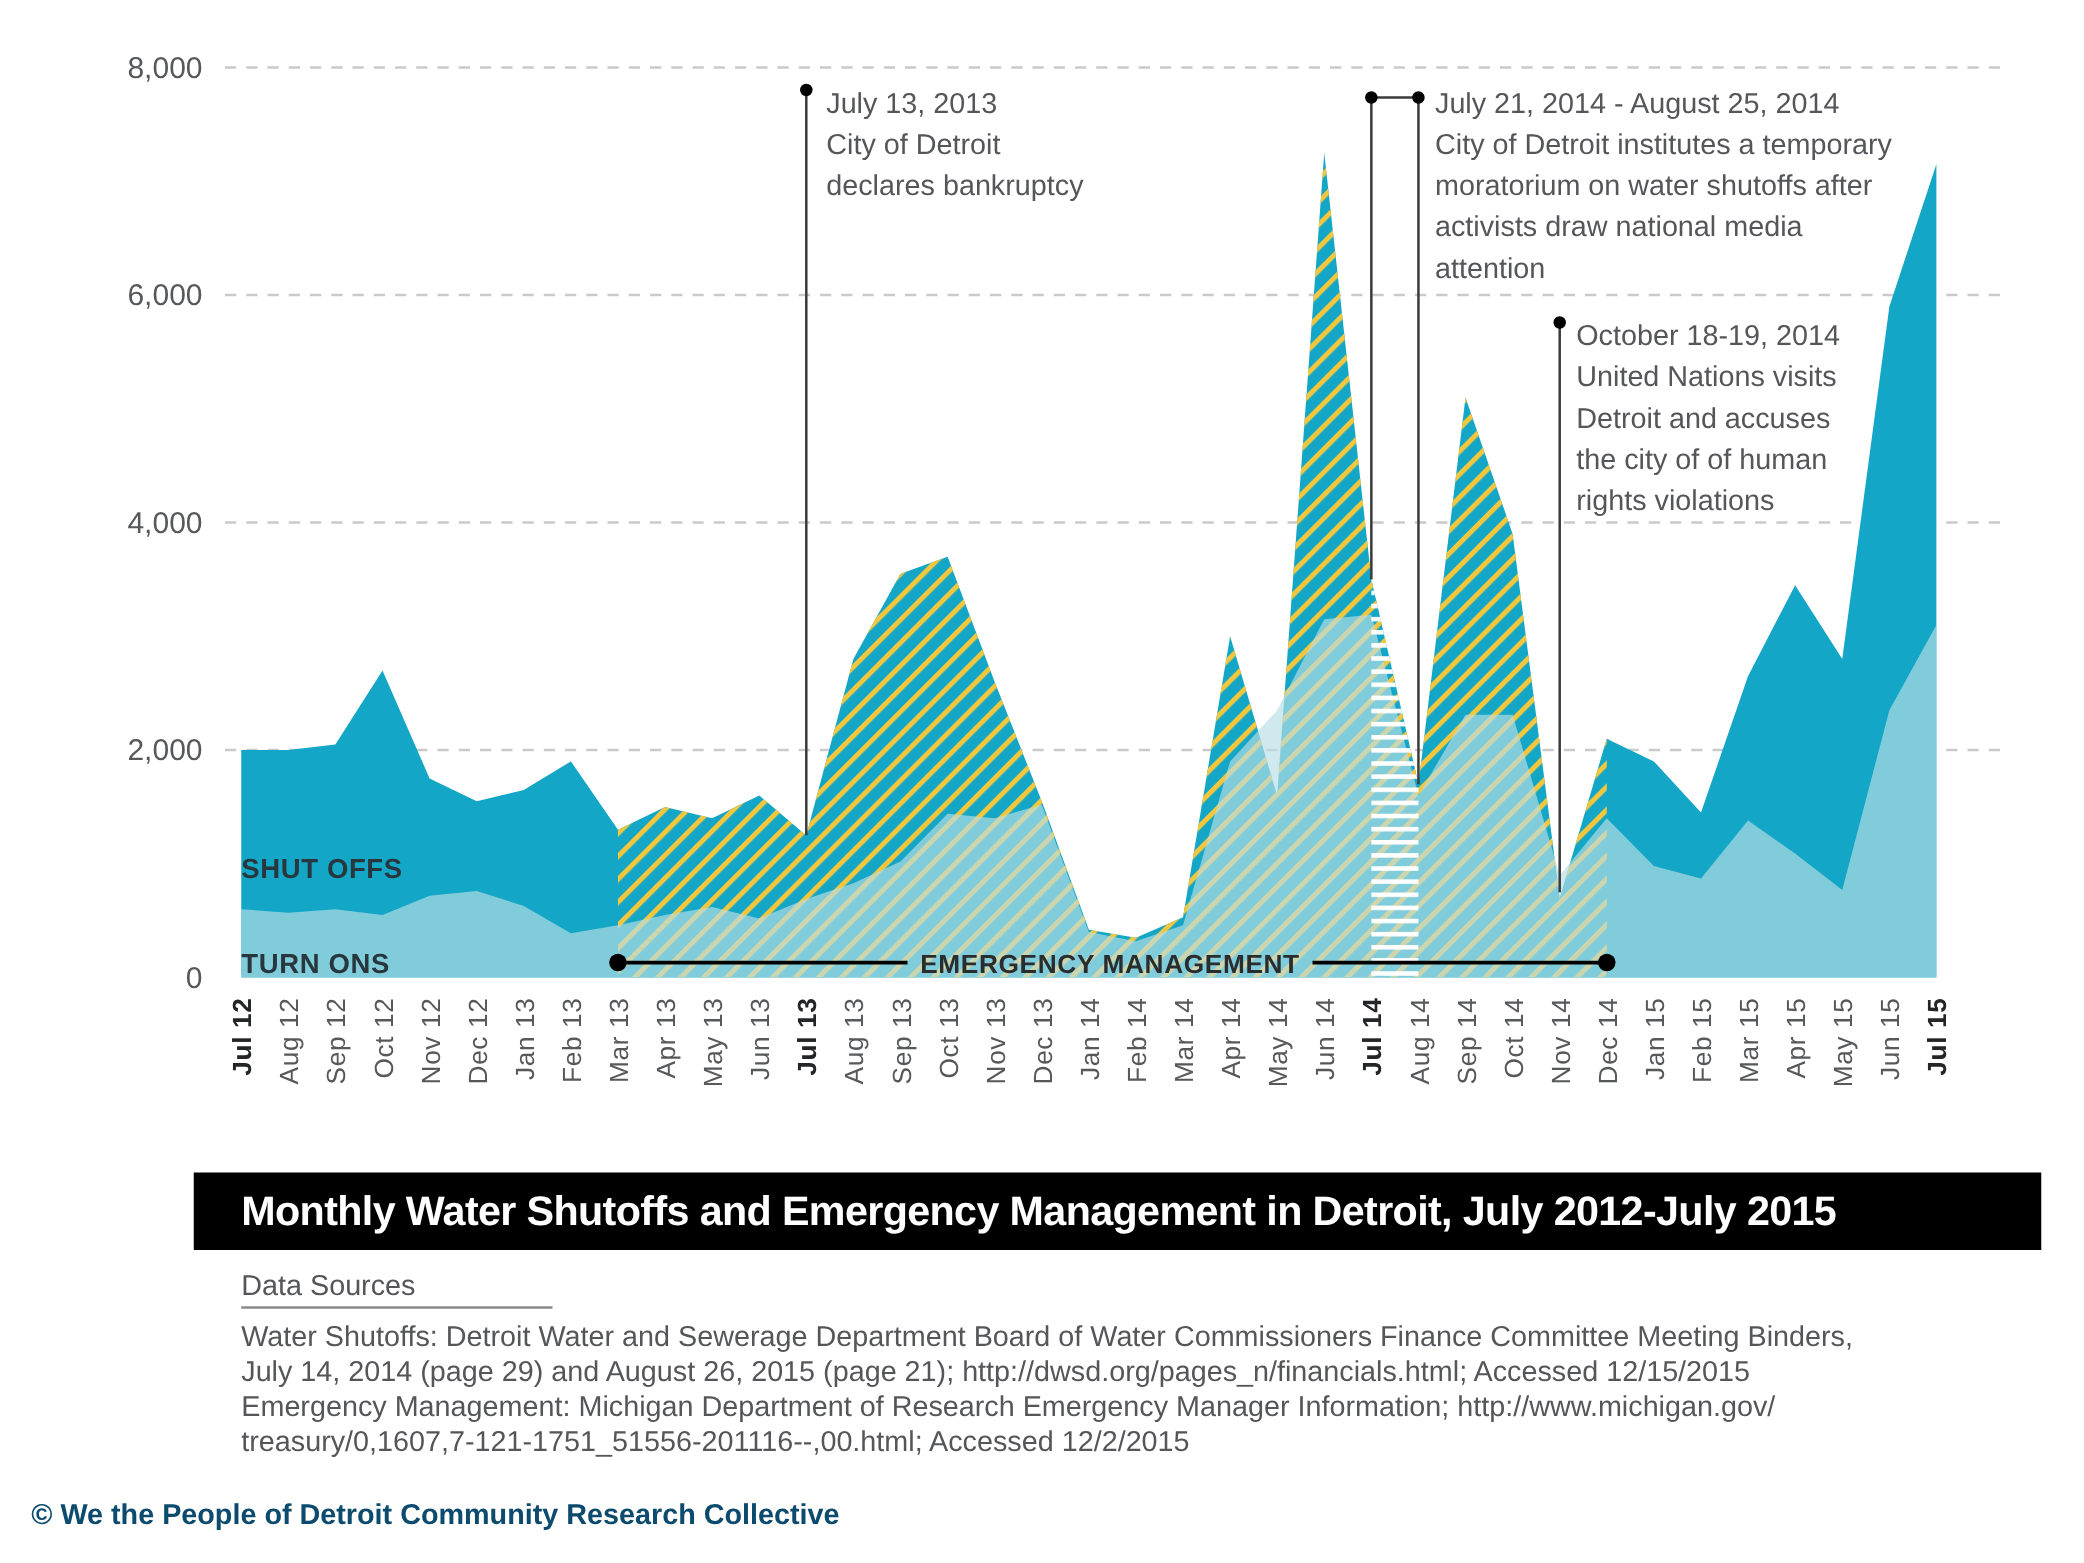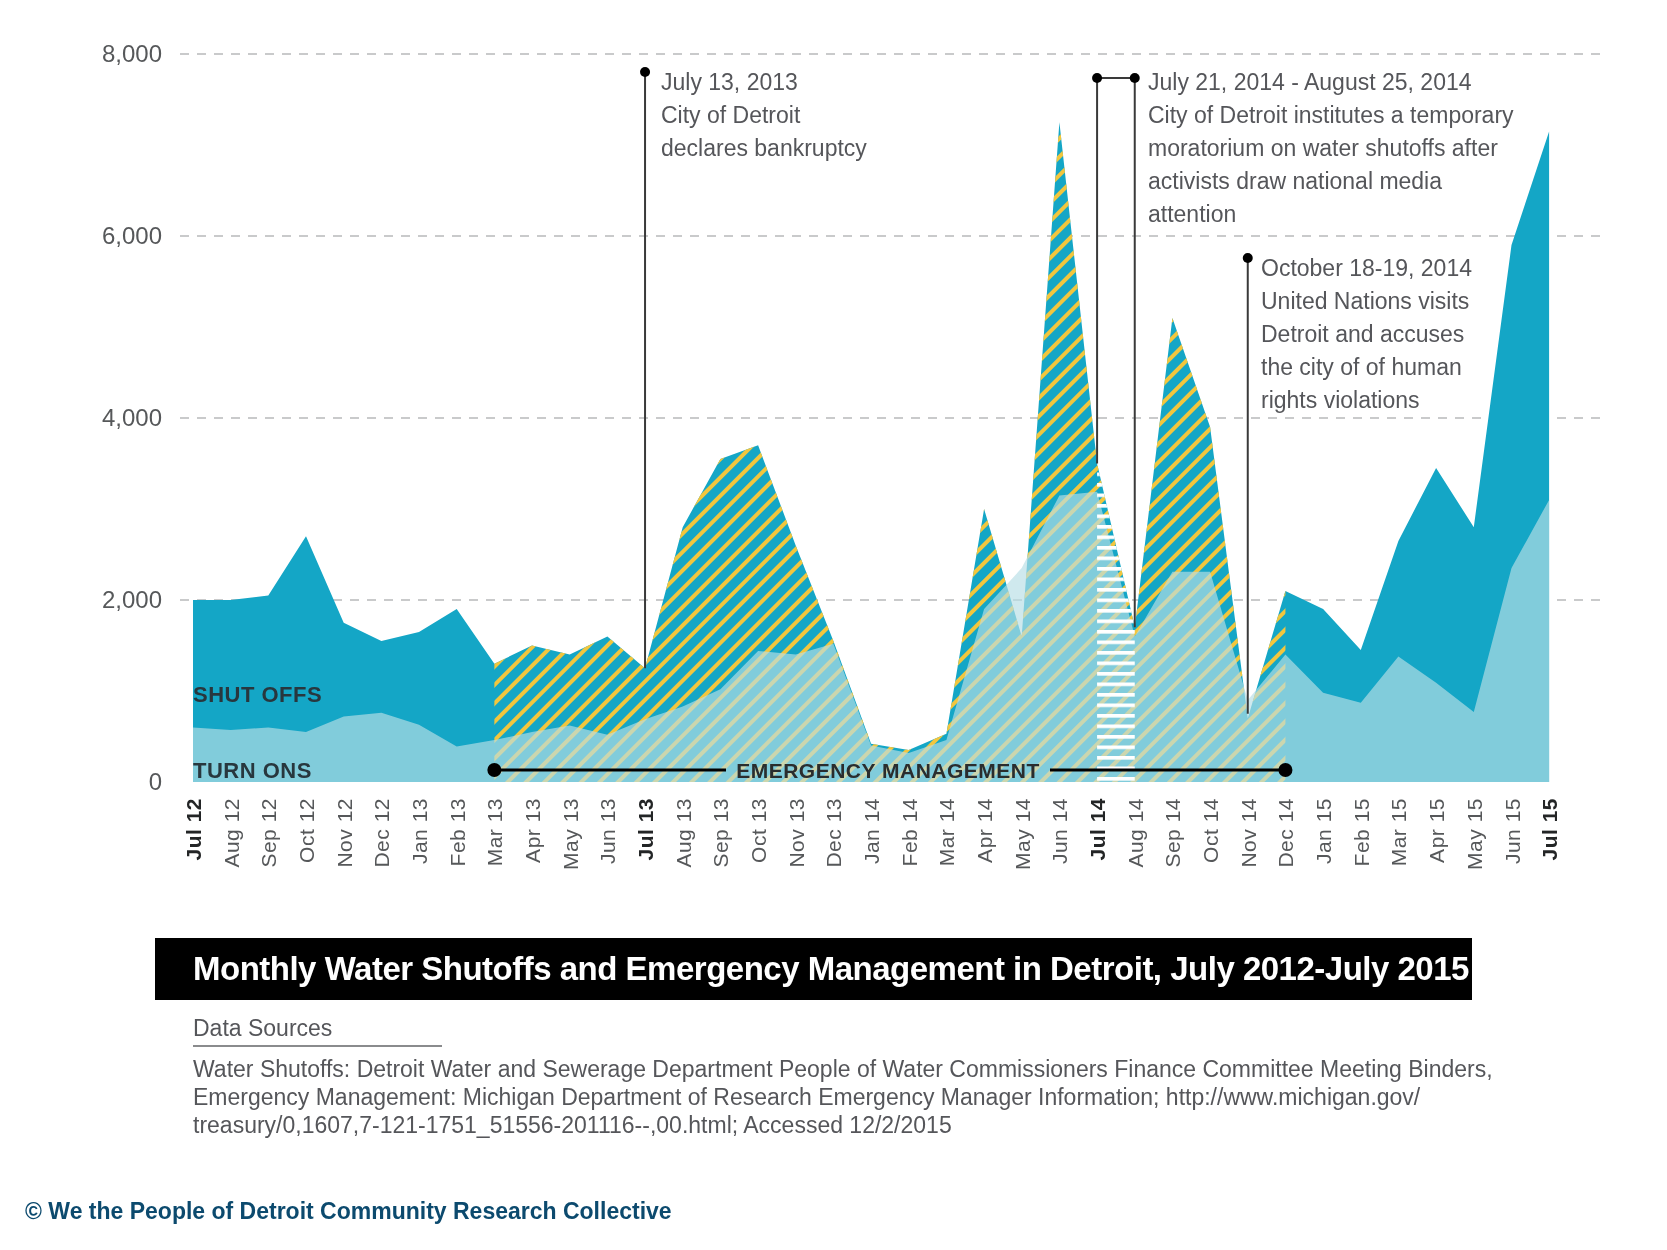--- a/index.html
+++ b/index.html
@@ -2,21 +2,21 @@
 <html><head>
 <meta charset="utf-8">
 <style>
   html,body{margin:0;padding:0;background:#fff;}
   #stage{
     position:relative;width:1667px;height:1250px;background:#ffffff;
     font-family:"Liberation Sans", sans-serif;overflow:hidden;text-decoration:underline;
   }
   #chart-svg{position:absolute;left:0;top:0;}
   .title-bar{
-    position:absolute;left:155px;top:938px;width:1317px;height:62px;
+    position:absolute;left:155px;top:938px;width:1478px;height:62px;
     background:#000;display:flex;align-items:center;
   }
   .title-bar span{
     color:#fff;font-size:33px;font-weight:bold;margin-left:38px;letter-spacing:-0.5px;
     white-space:nowrap;
   }
   .sources{
     position:absolute;left:193px;top:1014px;width:1330px;color:#55565a;
     font-size:23px;line-height:28px;
   }
@@ -136,19 +136,20 @@
         <text x="1261" y="408" font-size="23" fill="#55565a">rights violations</text>
       </g>
     </svg>
 
   <div class="title-bar">
     <span>Monthly Water Shutoffs and Emergency Management in Detroit, July 2012-July 2015</span>
   </div>
 
   <div class="sources">
     <span class="head">Data Sources</span>
-    <div class="line">Water Shutoffs: Detroit Water and Sewerage Department People of Water Commissioners Finance Committee Meeting Binders,</div>
+    <div class="line">Water Shutoffs: Detroit Water and Sewerage Department Board of Water Commissioners Finance Committee Meeting Binders,</div>
+    <div class="line">July 14, 2014 (page 29) and August 26, 2015 (page 21); http://dwsd.org/pages_n/financials.html; Accessed 12/15/2015</div>
     <div class="line">Emergency Management: Michigan Department of Research Emergency Manager Information; http://www.michigan.gov/</div>
     <div class="line">treasury/0,1607,7-121-1751_51556-201116--,00.html; Accessed 12/2/2015</div>
   </div>
 
   <div class="footer">© We the People of Detroit Community Research Collective</div>
 </div>
 
 </body></html>

